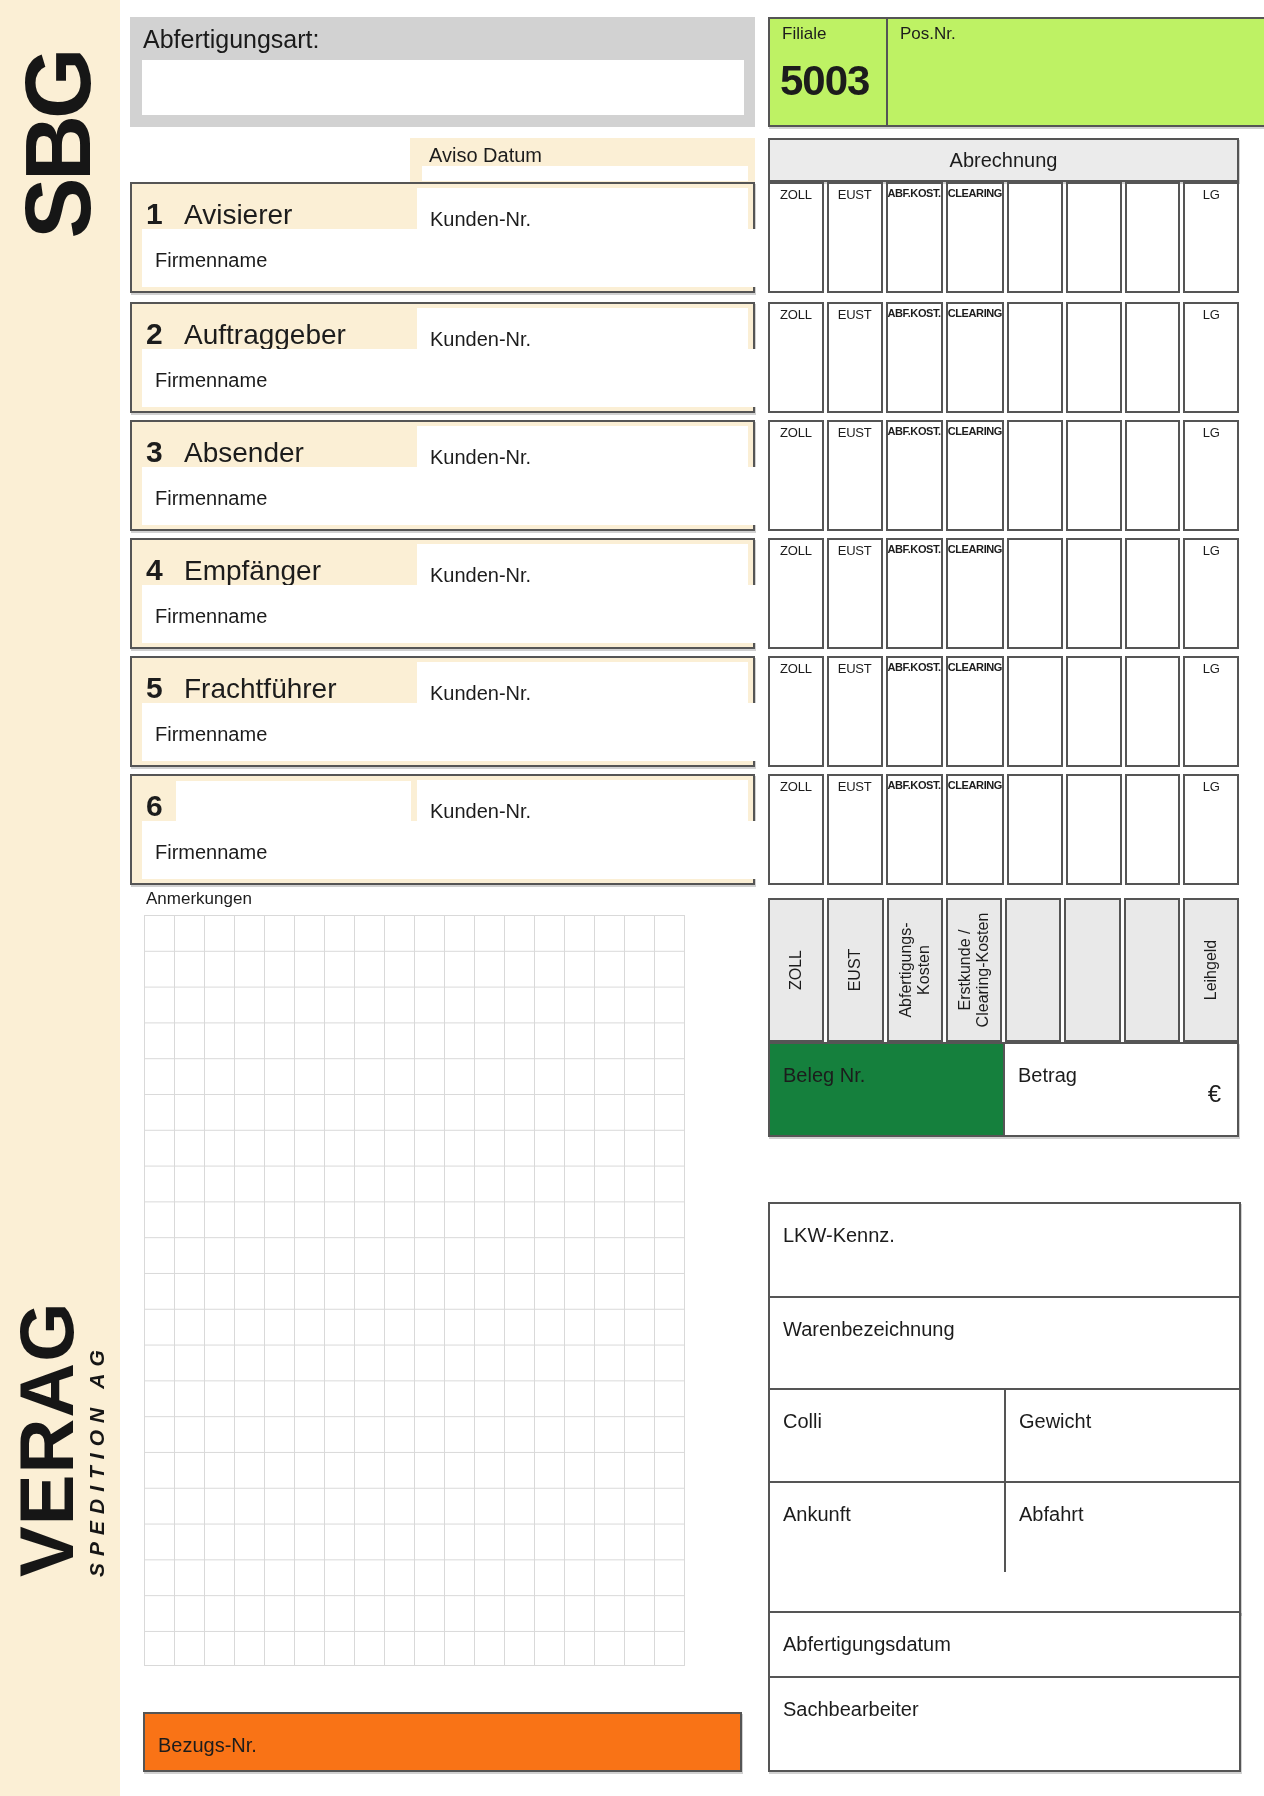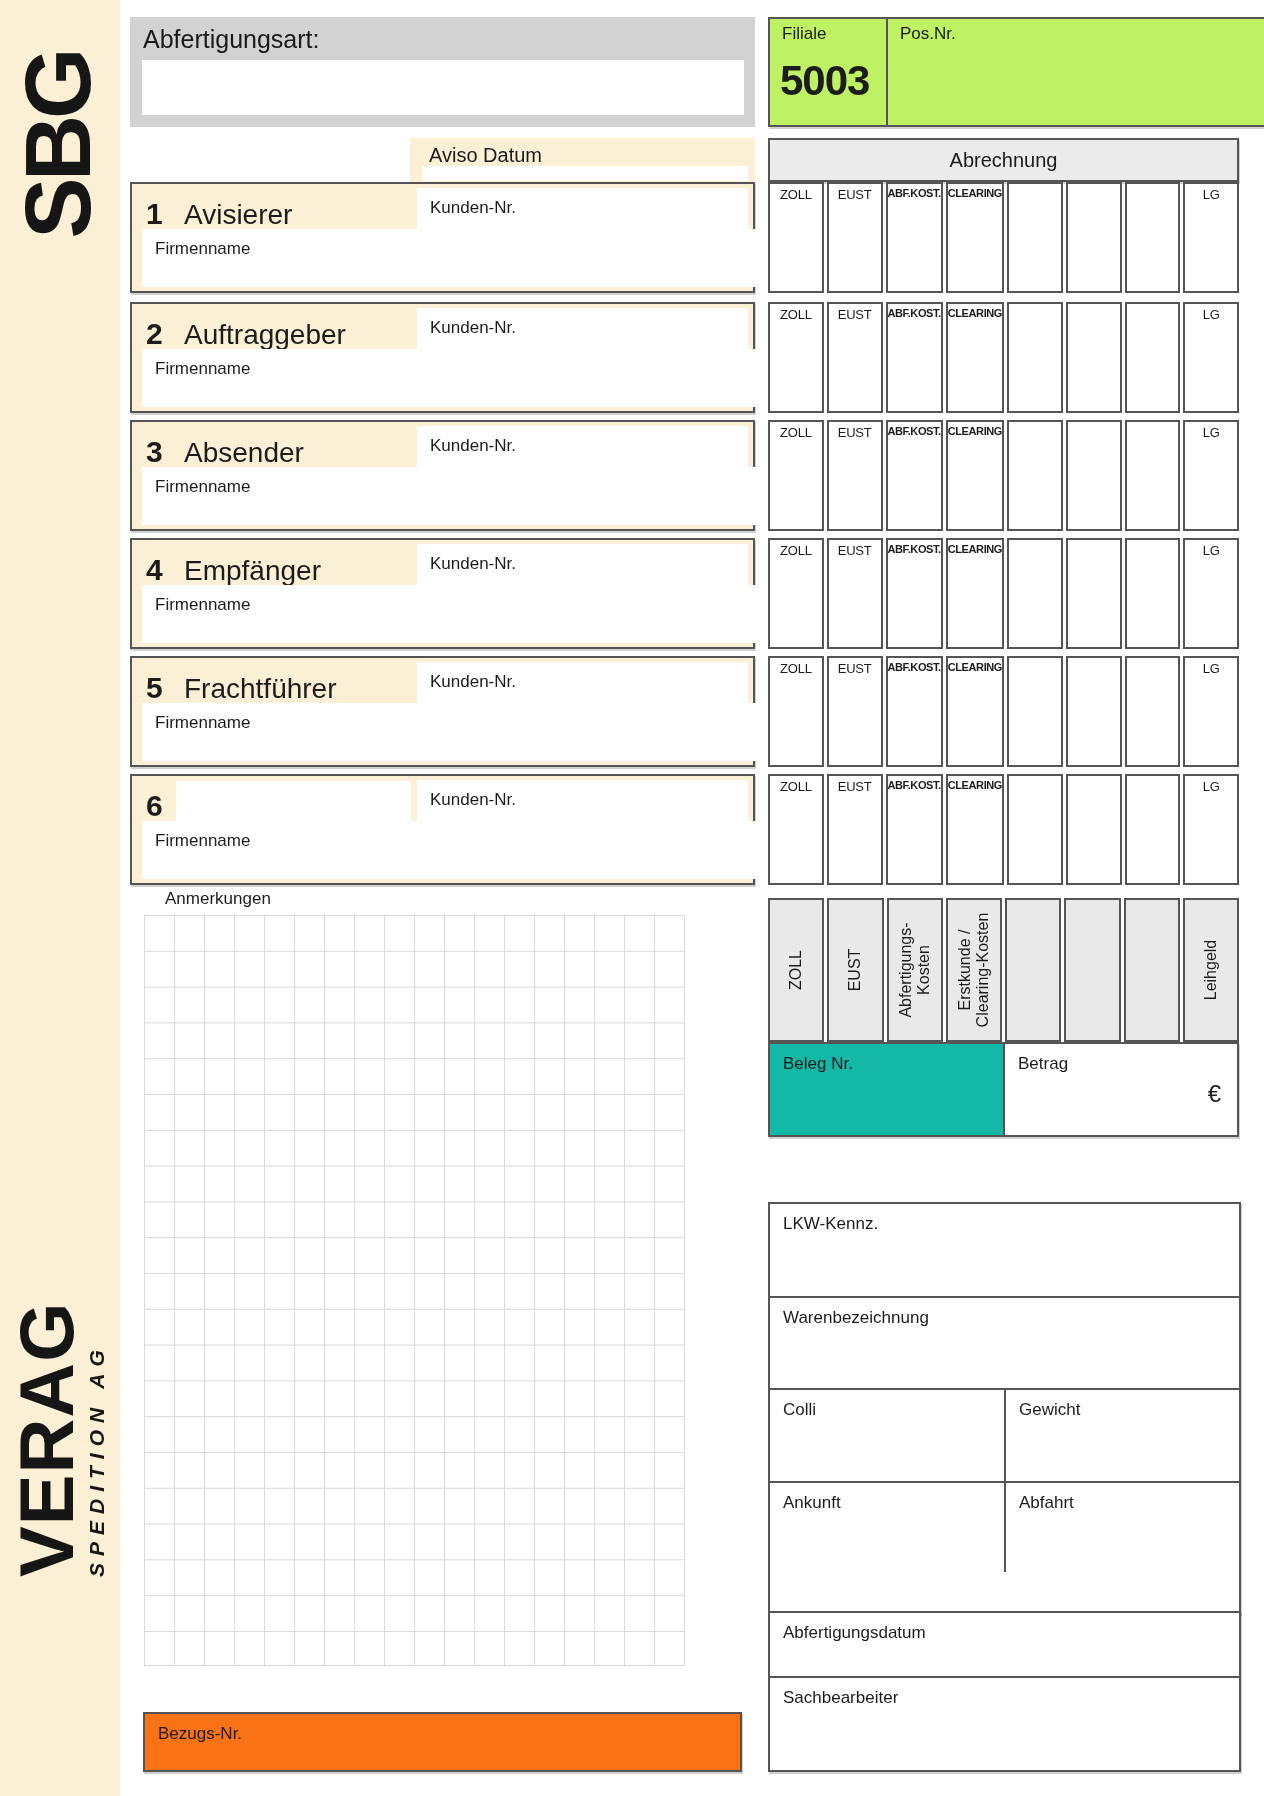--- a/index.html
+++ b/index.html
@@ -27,21 +27,21 @@
   .aviso-input{position:absolute;left:12px;top:28px;width:326px;height:15px;background:#fff;}
 
   
   .sec{left:130px;width:625px;height:111px;background:#FBEFD5;border:2px solid #555;
        box-sizing:border-box;box-shadow:1px 2px 0 rgba(0,0,0,0.18);}
   .sec-num{position:absolute;left:14px;top:13px;font-size:30px;font-weight:700;}
   .sec-title{position:absolute;left:52px;top:15px;font-size:28px;}
   .sec-title-input{position:absolute;left:44px;top:5px;width:235px;height:40px;background:#fff;}
   .kunden{position:absolute;left:285px;top:4px;width:331px;height:41px;background:#fff;}
   .firma{position:absolute;left:10px;top:45px;width:684px;height:58px;background:#fff;}
-  .flabel{display:block;padding:10px 0 0 13px;font-size:17px;}
+  .flabel{display:block;padding:20px 0 0 13px;font-size:20px;}
 
   
   .filiale-box{left:768px;top:17px;width:504px;height:110px;background:#bef264;border:2px solid #555;
        box-sizing:border-box;box-shadow:1px 2px 0 rgba(0,0,0,0.18);}
   .filiale-divider{position:absolute;left:116px;top:0;width:2px;height:106px;background:#555;}
   .filiale-label{position:absolute;left:12px;top:5px;font-size:17px;}
   .filiale-value{position:absolute;left:10px;top:38px;font-size:42px;font-weight:700;letter-spacing:-1px;}
   .posnr-label{position:absolute;left:130px;top:5px;font-size:17px;}
 
   
@@ -53,37 +53,37 @@
   .clabel{display:block;padding-top:3px;font-size:13px;letter-spacing:-0.2px;}
   .clabel.small{font-size:11px;letter-spacing:-0.4px;font-weight:bold;}
   .abr-footer{left:768px;top:898px;width:471px;height:144px;display:flex;gap:3px;}
   .abr-fcell{flex:1;background:#E9E9E9;border:2px solid #555;box-sizing:border-box;position:relative;}
   .vlab{position:absolute;left:50%;top:50%;width:136px;transform:translate(-50%,-50%) rotate(-90deg);
         text-align:center;font-size:16px;line-height:1.12;white-space:pre-line;}
 
   
   .beleg-row{left:768px;top:1042px;width:471px;height:95px;display:flex;
         box-shadow:1px 2px 0 rgba(0,0,0,0.18);}
-  .beleg-cell{width:237px;background:#14b8a6;border:2px solid #555;box-sizing:border-box;position:relative;}
+  .beleg-cell{width:237px;background:#15803d;border:2px solid #555;box-sizing:border-box;position:relative;}
   .betrag-cell{width:234px;background:#fff;border:2px solid #555;border-left:none;box-sizing:border-box;position:relative;}
   .euro{position:absolute;right:16px;top:36px;font-size:24px;}
 
   
   .lkw-box{left:768px;top:1202px;width:473px;height:412px;background:#fff;border:2px solid #555;
         box-sizing:border-box;box-shadow:1px 2px 0 rgba(0,0,0,0.18);}
   .lkw-row{position:absolute;left:0;width:100%;box-sizing:border-box;}
   .row-borderTop{border-top:2px solid #555;}
   .half-divider{position:absolute;left:234px;top:0;width:2px;height:100%;background:#555;}
 
   
   .abfert-box{left:768px;top:1611px;width:473px;height:161px;background:#fff;border:2px solid #555;
         box-sizing:border-box;box-shadow:1px 2px 0 rgba(0,0,0,0.18);}
 
   
-  .anm-label{left:165px;top:889px;font-size:17px;}
+  .anm-label{left:146px;top:889px;font-size:17px;}
   .anm-grid{left:144px;top:915px;width:541px;height:751px;
         background-image:linear-gradient(to right,#D9D9D9 1px,transparent 1px),
                          linear-gradient(to bottom,#D9D9D9 1px,transparent 1px);
         background-size:30px 35.8px;
         border-right:1px solid #D9D9D9;border-bottom:1px solid #D9D9D9;box-sizing:border-box;}
 
   
   .bezugs-box{left:143px;top:1712px;width:599px;height:60px;background:#f97316;border:2px solid #555;
         box-sizing:border-box;box-shadow:1px 2px 0 rgba(0,0,0,0.18);}
 </style>

